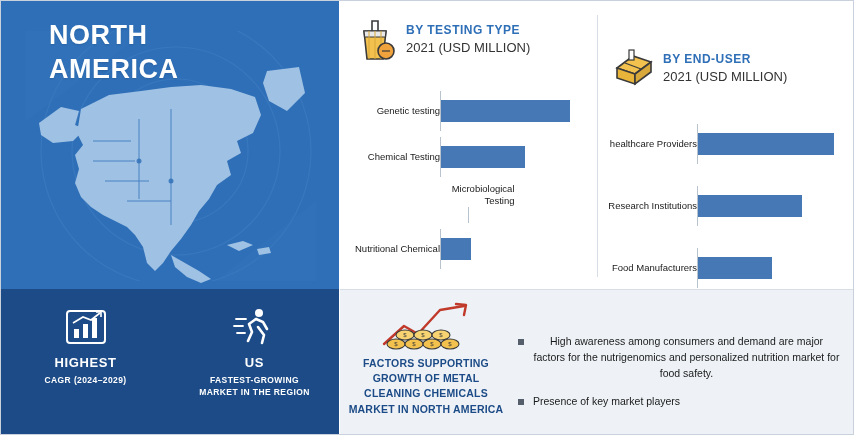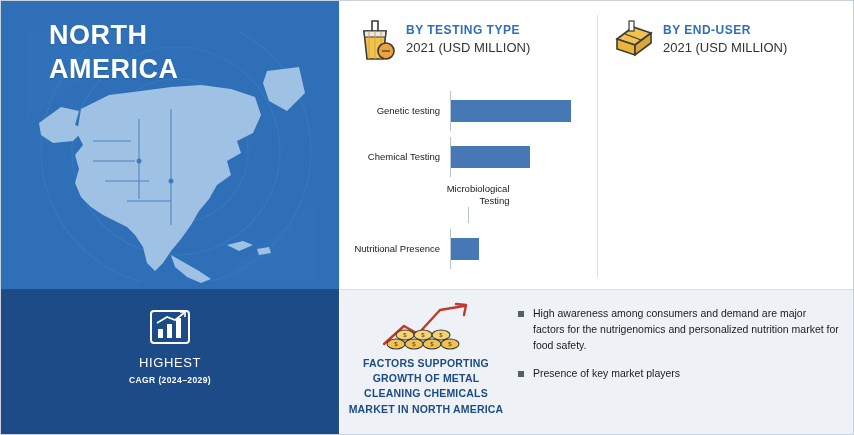--- a/index.html
+++ b/index.html
@@ -83,21 +83,21 @@
     color: #ffffff;
     text-align: center;
   }
   .kpi-icon {
     width: 46px;
     height: 42px;
     margin-bottom: 8px;
   }
   .kpi-title {
     font-size: 13px;
-    font-weight: normal;
+    font-weight: bold;
     letter-spacing: 0.6px;
     margin-bottom: 4px;
   }
   .kpi-sub {
     font-size: 8.5px;
     font-weight: bold;
     letter-spacing: 0.4px;
     line-height: 1.45;
     max-width: 120px;
   }
@@ -109,21 +109,21 @@
     width: 514px;
     height: 288px;
     background: #ffffff;
   }
   .chart-panel {
     position: absolute;
     top: 0;
     height: 288px;
   }
   .chart-left { left: 0; width: 257px; }
-  .chart-right { left: 257px; width: 257px; }
+  .chart-right { left: 257px; width: 257px; margin-top: 29px; }
   .panel-divider {
     position: absolute;
     left: 257px; top: 14px;
     width: 1px; height: 262px;
     background: #d7dee6;
   }
   .chart-head {
     position: absolute;
     left: 16px; top: 14px;
     display: flex;
@@ -157,21 +157,20 @@
     position: absolute;
     left: 8px;
     right: 8px;
     height: 40px;
     display: flex;
     align-items: center;
   }
   .bar-label {
     width: 92px;
     text-align: right;
-    padding-right: 10px;
     font-size: 9.5px;
     color: #1a1a1a;
     line-height: 1.25;
     flex: 0 0 auto;
   }
   .bar-track {
     position: relative;
     flex: 1 1 auto;
     height: 40px;
     border-left: 1px solid #b9c3cd;
@@ -209,22 +208,23 @@
   .factors-title {
     color: #1c4b87;
     font-size: 10.5px;
     font-weight: bold;
     line-height: 1.45;
     letter-spacing: 0.2px;
   }
   .factors-bullets {
     position: absolute;
     left: 178px;
-    top: 16px;
+    top: 44px;
     right: 14px;
+    text-align: center;
   }
   .bullet {
     display: flex;
     align-items: flex-start;
     margin-bottom: 13px;
   }
   .bullet-mark {
     width: 6px; height: 6px;
     background: #555f6b;
     margin: 5px 9px 0 0;
@@ -296,20 +296,31 @@
         <svg class="kpi-icon" viewBox="0 0 46 42">
           <rect x="4" y="6" width="38" height="32" rx="3" fill="none" stroke="#ffffff" stroke-width="2"></rect>
           <rect x="11" y="24" width="5" height="9" fill="#ffffff"></rect>
           <rect x="20" y="19" width="5" height="14" fill="#ffffff"></rect>
           <rect x="29" y="13" width="5" height="20" fill="#ffffff"></rect>
           <path d="M10,18 L20,12 L28,15 L37,8" fill="none" stroke="#ffffff" stroke-width="1.6"></path>
           <path d="M33,7 L38,7 L38,12" fill="none" stroke="#ffffff" stroke-width="1.6"></path>
         </svg>
         <div class="kpi-title">HIGHEST</div>
         <div class="kpi-sub">CAGR (2024–2029)</div>
+      </div>
+      <div class="kpi">
+        <svg class="kpi-icon" viewBox="0 0 46 42">
+          <circle cx="27" cy="8" r="4" fill="#ffffff"></circle>
+          <path d="M24,14 L31,17 L35,24" fill="none" stroke="#ffffff" stroke-width="2.6" stroke-linecap="round"></path>
+          <path d="M24,14 L17,19 L20,27 L16,36" fill="none" stroke="#ffffff" stroke-width="2.6" stroke-linecap="round" stroke-linejoin="round"></path>
+          <path d="M26,22 L32,30 L30,38" fill="none" stroke="#ffffff" stroke-width="2.6" stroke-linecap="round" stroke-linejoin="round"></path>
+          <path d="M4,14 L14,14 M2,21 L11,21 M5,28 L13,28" stroke="#ffffff" stroke-width="1.8" stroke-linecap="round"></path>
+        </svg>
+        <div class="kpi-title">US</div>
+        <div class="kpi-sub">FASTEST-GROWING MARKET IN THE REGION</div>
       </div>
     </div>
   </div>
 
   <div class="charts-area">
     <div class="panel-divider"></div>
 
     <div class="chart-panel chart-left">
       <div class="chart-head">
         <svg class="chart-head-icon" viewBox="0 0 42 48">
@@ -339,21 +350,21 @@
             <div class="bar-fill" style="width:57%;"></div>
           </div>
         </div>
         <div class="bar-row" style="top:98px;flex-direction:column;">
           <div class="bar-label">Microbiological Testing</div>
           <div class="bar-track">
             <div class="bar-fill" style="width:28%;"></div>
           </div>
         </div>
         <div class="bar-row" style="top:144px;">
-          <div class="bar-label">Nutritional Presence</div>
+          <div class="bar-label">Nutritional Chemical</div>
           <div class="bar-track">
             <div class="bar-fill" style="width:20%;"></div>
           </div>
         </div>
       </div>
     </div>
 
     <div class="chart-panel chart-right">
       <div class="chart-head">
         <svg class="chart-head-icon" viewBox="0 0 42 48">
@@ -362,20 +373,40 @@
           <path d="M22,30 L38,18 L38,28 L22,40 Z" fill="#d9a83a" stroke="#3a3a3a" stroke-width="1.6"></path>
           <path d="M12,19 L28,25" stroke="#3a3a3a" stroke-width="1.2"></path>
           <rect x="16" y="6" width="5" height="10" fill="#ffffff" stroke="#3a3a3a" stroke-width="1.2"></rect>
         </svg>
         <div class="chart-head-text">
           <div class="chart-head-title">BY END-USER</div>
           <div class="chart-head-sub">2021 (USD MILLION)</div>
         </div>
       </div>
 
+      <div class="bars">
+        <div class="bar-row" style="top:10px;">
+          <div class="bar-label">healthcare Providers</div>
+          <div class="bar-track">
+            <div class="bar-fill" style="width:92%;"></div>
+          </div>
+        </div>
+        <div class="bar-row" style="top:72px;">
+          <div class="bar-label">Research Institutions</div>
+          <div class="bar-track">
+            <div class="bar-fill" style="width:70%;"></div>
+          </div>
+        </div>
+        <div class="bar-row" style="top:134px;">
+          <div class="bar-label">Food Manufacturers</div>
+          <div class="bar-track">
+            <div class="bar-fill" style="width:50%;"></div>
+          </div>
+        </div>
+      </div>
     </div>
   </div>
 
   <div class="factors-area">
     <div class="factors-left">
       <svg class="factors-icon" viewBox="0 0 96 52">
         <path d="M6,44 L26,26 L40,34 L62,10 L86,6" fill="none" stroke="#c0392b" stroke-width="2.4" stroke-linecap="round" stroke-linejoin="round"></path>
         <path d="M78,4 L88,5 L86,15" fill="none" stroke="#c0392b" stroke-width="2.4" stroke-linecap="round" stroke-linejoin="round"></path>
         <g stroke="#3a3a3a" stroke-width="1.1">
           <ellipse cx="18" cy="44" rx="9" ry="5" fill="#f2c14e"></ellipse>

